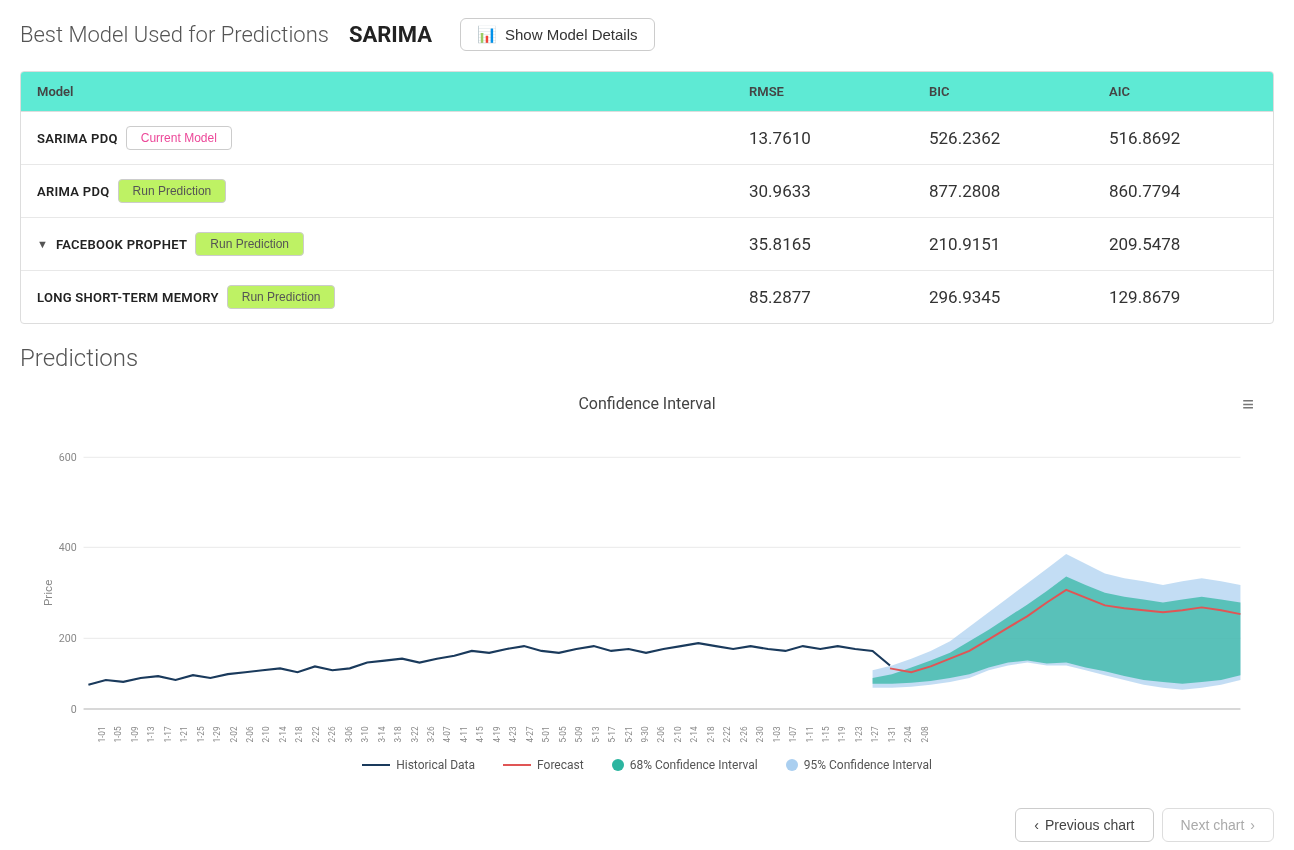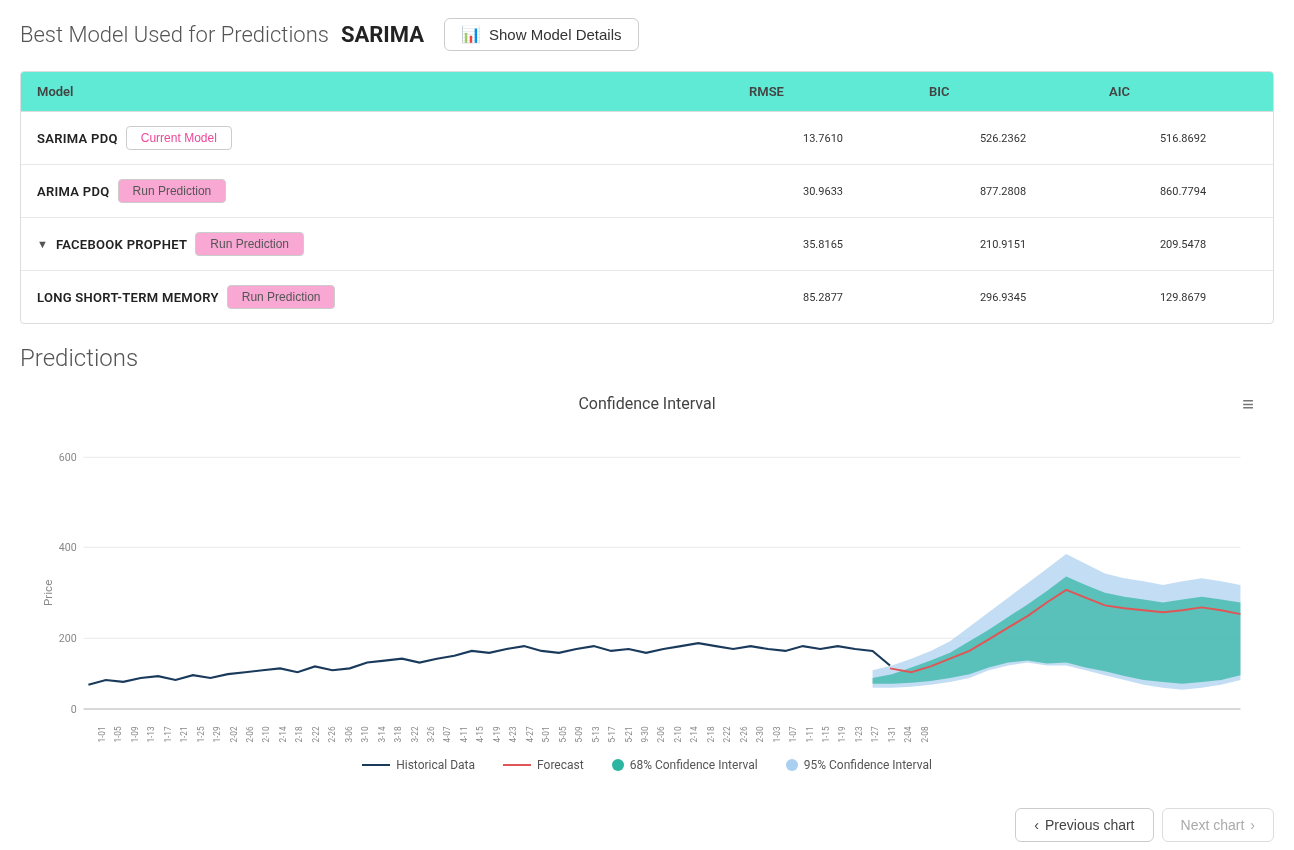--- a/index.html
+++ b/index.html
@@ -8,21 +8,21 @@
       background: #fff;
       color: #333;
       font-size: 14px;
     }
 
     
     .header {
       display: flex;
       align-items: center;
       padding: 18px 20px 10px 20px;
-      gap: 12px;
+      gap: 20px;
     }
     .header-title {
       font-size: 22px;
       font-weight: 300;
       color: #555;
     }
     .header-model {
       font-size: 22px;
       font-weight: 700;
       color: #222;
@@ -90,31 +90,30 @@
       border: 1px solid #ccc;
       background: #fff;
       border-radius: 4px;
       padding: 4px 14px;
       font-size: 12px;
       color: #ec4899;
       cursor: default;
     }
     .run-prediction-btn {
       border: 1px solid #ccc;
-      background: #f9a8d4;
+      background: #bef264;
       border-radius: 4px;
       padding: 4px 14px;
       font-size: 12px;
       color: #555;
       cursor: pointer;
     }
     .metric-val {
-      font-size: 11px;
+      font-size: 17px;
       color: #333;
-      text-align: center;
     }
     .chevron-down {
       font-size: 11px;
       color: #555;
     }
 
     
     .predictions-section {
       padding: 0 20px 20px 20px;
     }

